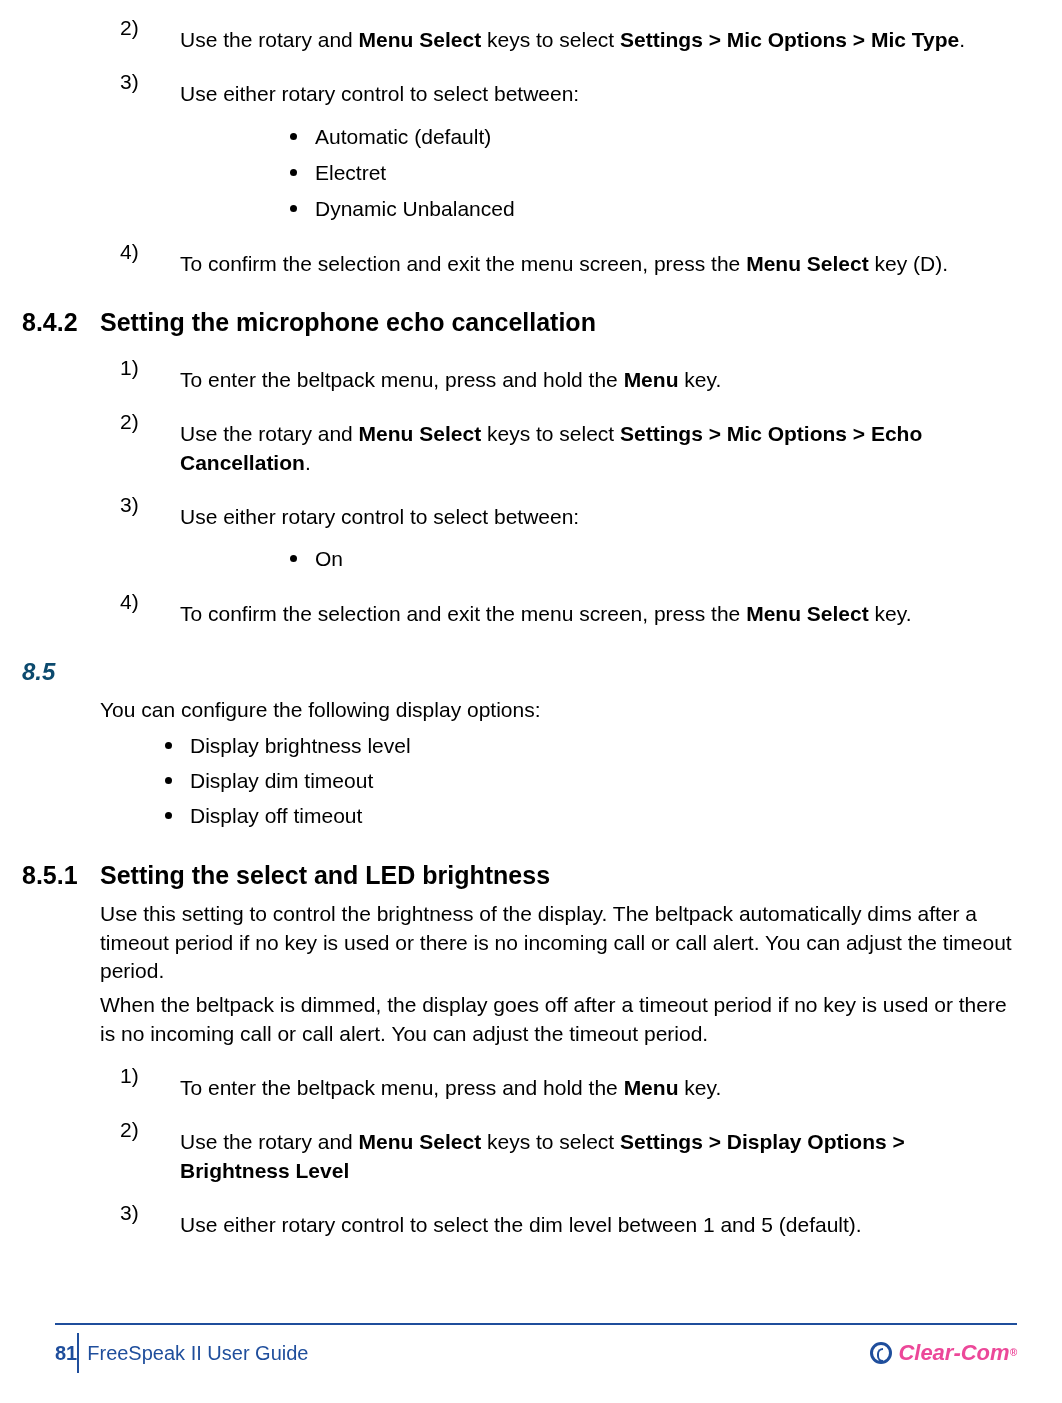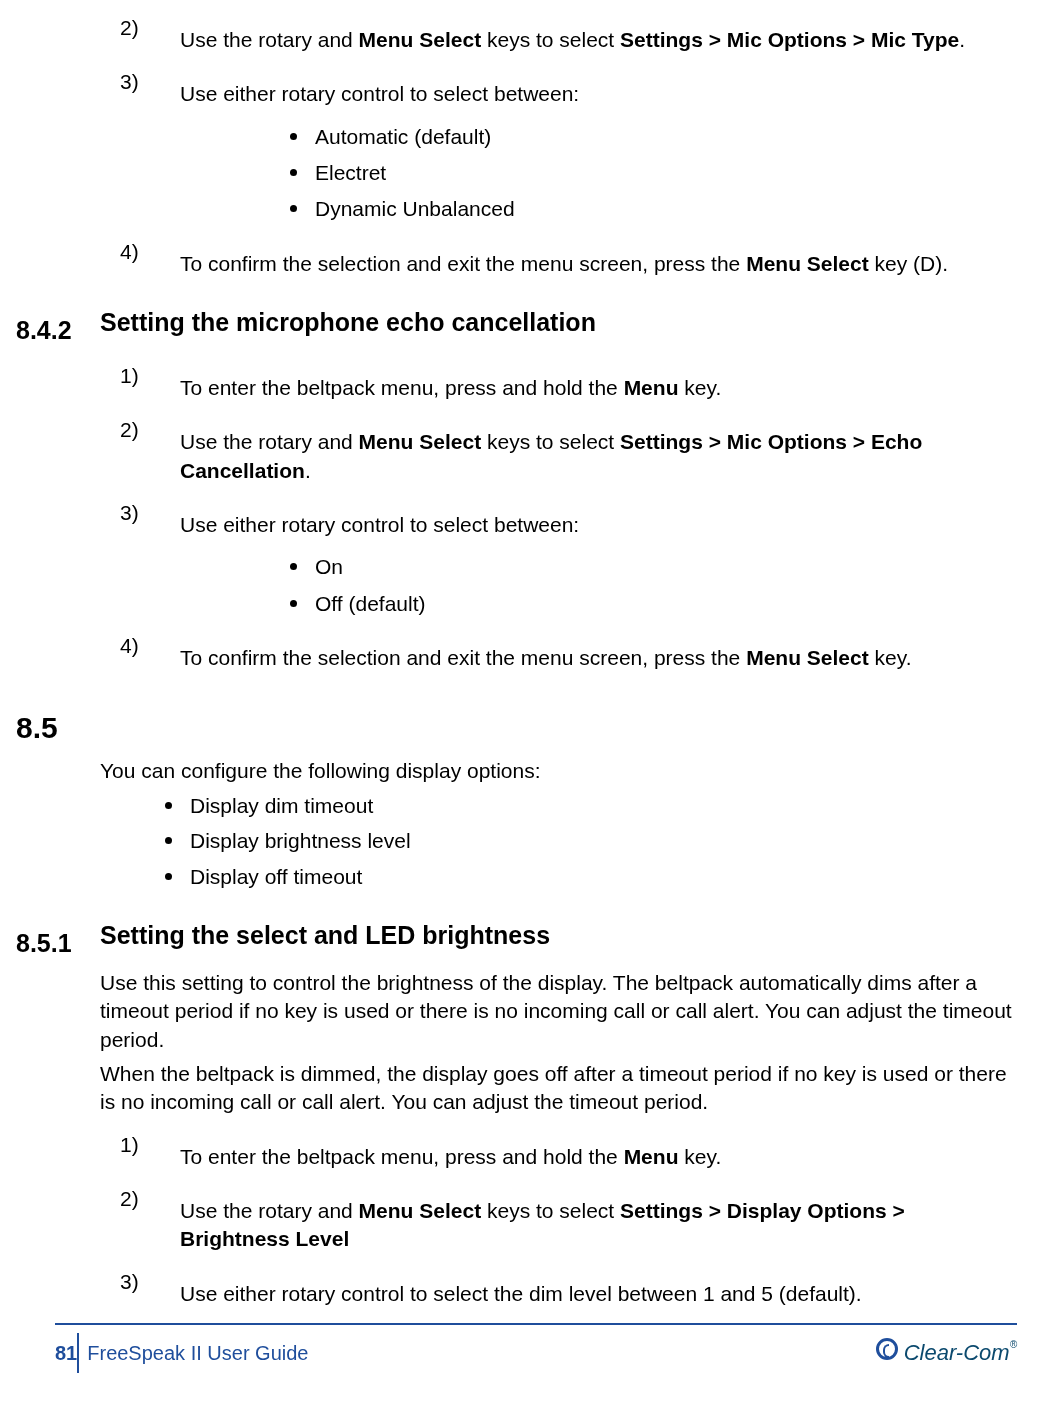--- a/index.html
+++ b/index.html
@@ -41,23 +41,23 @@
   }
   .dot {
     width: 7px; height: 7px; background: #000; border-radius: 50%;
     margin-right: 18px; margin-top: 10px; flex-shrink: 0;
   }
   .h-row {
     display: flex;
     margin: 28px 0 8px 0;
     font-weight: bold;
   }
-  .h-num { width: 100px; padding-left: 16px; flex-shrink:0;margin-top:8px;}
+  .h-num { width: 100px; padding-left: 22px; flex-shrink:0;}
   .h842, .h851 { font-size: 25px; }
-  .h85 { font-size: 30px; color: #000000; }
+  .h85 { font-size: 24px; color: #0c4a6e; font-style: italic; }
   .para {
     margin: 6px 0 6px 100px;
   }
   .footer {
     position: absolute;
     bottom: 20px;
     left: 0; right: 0;
     height: 60px;
     display: flex;
     align-items: center;
@@ -70,22 +70,22 @@
   }
   .footer-pg {
     color: #1f4e9c; font-weight: bold; font-size: 20px;
     border-right: 2px solid #1f4e9c;
     height: 40px; display:flex; align-items:center;
   }
   .footer-title {
     color: #1f4e9c; font-size: 20px; padding-left: 8px;
   }
   .logo {
-    position: absolute; right: 45px; display:flex; 
-    font-style: italic; font-weight: normal; color: #0c4a6e; font-size: 22px;
+    position: absolute; right: 45px; display:flex; align-items:center;
+    font-style: italic; font-weight: bold; color: #ec4899; font-size: 22px;
   }
   .logo-circle {
     width: 22px; height: 22px; border: 3px solid #1f4e9c; border-radius:50%;
     margin-right: 6px; position: relative;
   }
   .logo-circle::before {
     content:""; position:absolute; left:4px; top:3px; width:4px; height:10px;
     border: 2px solid #1f4e9c; border-right: none; border-radius: 6px 0 0 6px;
   }
   .logo sup { font-size: 10px; vertical-align: super; }
@@ -144,43 +144,39 @@
     </span>
   </div>
   <div class="step">
     <span class="step-num">3)</span>
     <span class="step-body">Use either rotary control to select between:</span>
   </div>
   <div class="sub-bullet">
       <span class="dot"></span>
       <span>On</span>
     </div>
-  <div class="sub-bullet">
-      <span class="dot"></span>
-      <span>Off (default)</span>
-    </div>
 
   <div class="step">
     <span class="step-num">4)</span>
     <span class="step-body">
       <span>To confirm the selection and exit the menu screen, press the </span><span class="bold">Menu Select</span><span> key.</span>
     </span>
   </div>
 
   <div class="h-row h85">
     <span class="h-num">8.5</span>
   </div>
   <div class="para">You can configure the following display options:</div>
   <div class="opt-bullet">
       <span class="dot"></span>
+      <span>Display brightness level</span>
+    </div>
+  <div class="opt-bullet">
+      <span class="dot"></span>
       <span>Display dim timeout</span>
-    </div>
-  <div class="opt-bullet">
-      <span class="dot"></span>
-      <span>Display brightness level</span>
     </div>
   <div class="opt-bullet">
       <span class="dot"></span>
       <span>Display off timeout</span>
     </div>
 
   <div class="h-row h851">
     <span class="h-num">8.5.1</span>
     <span>Setting the select and LED brightness</span>
   </div>

